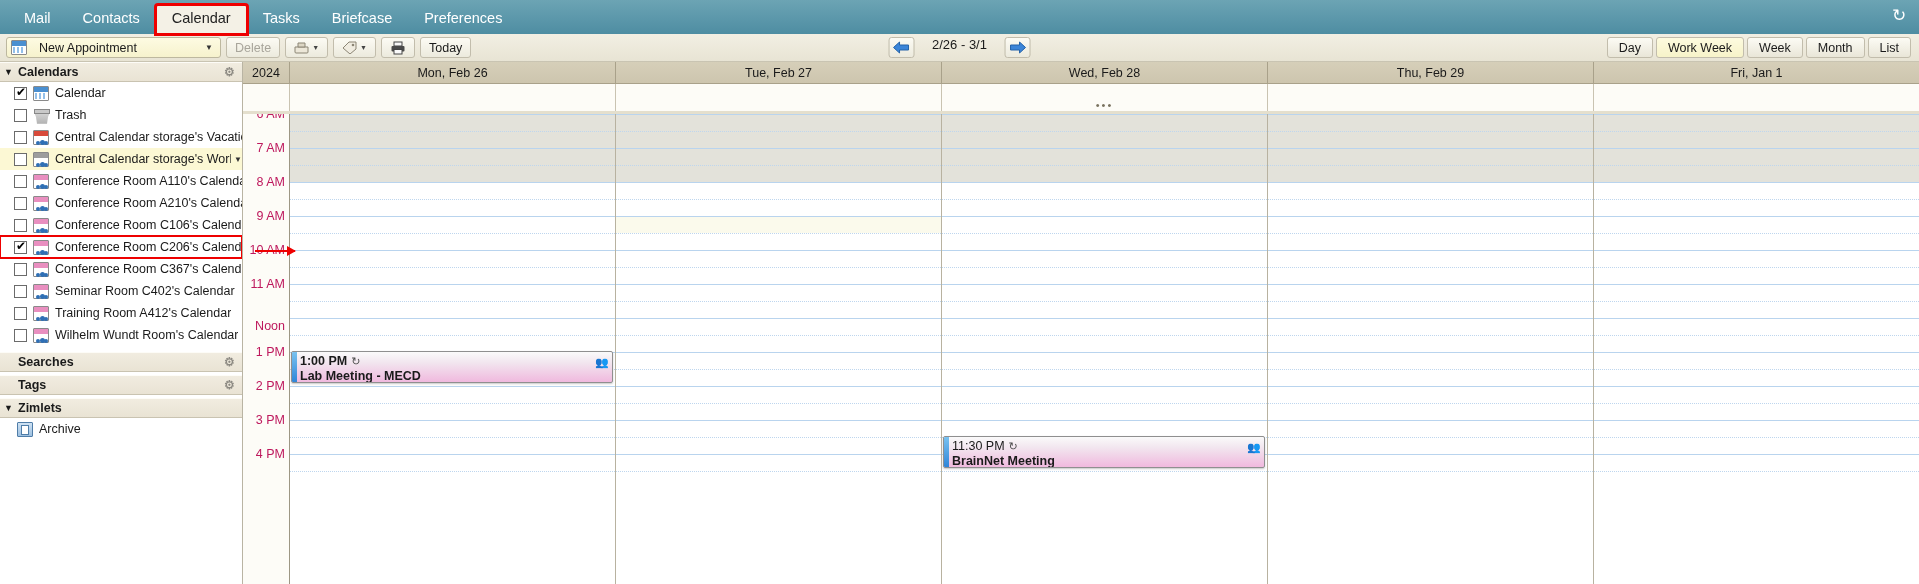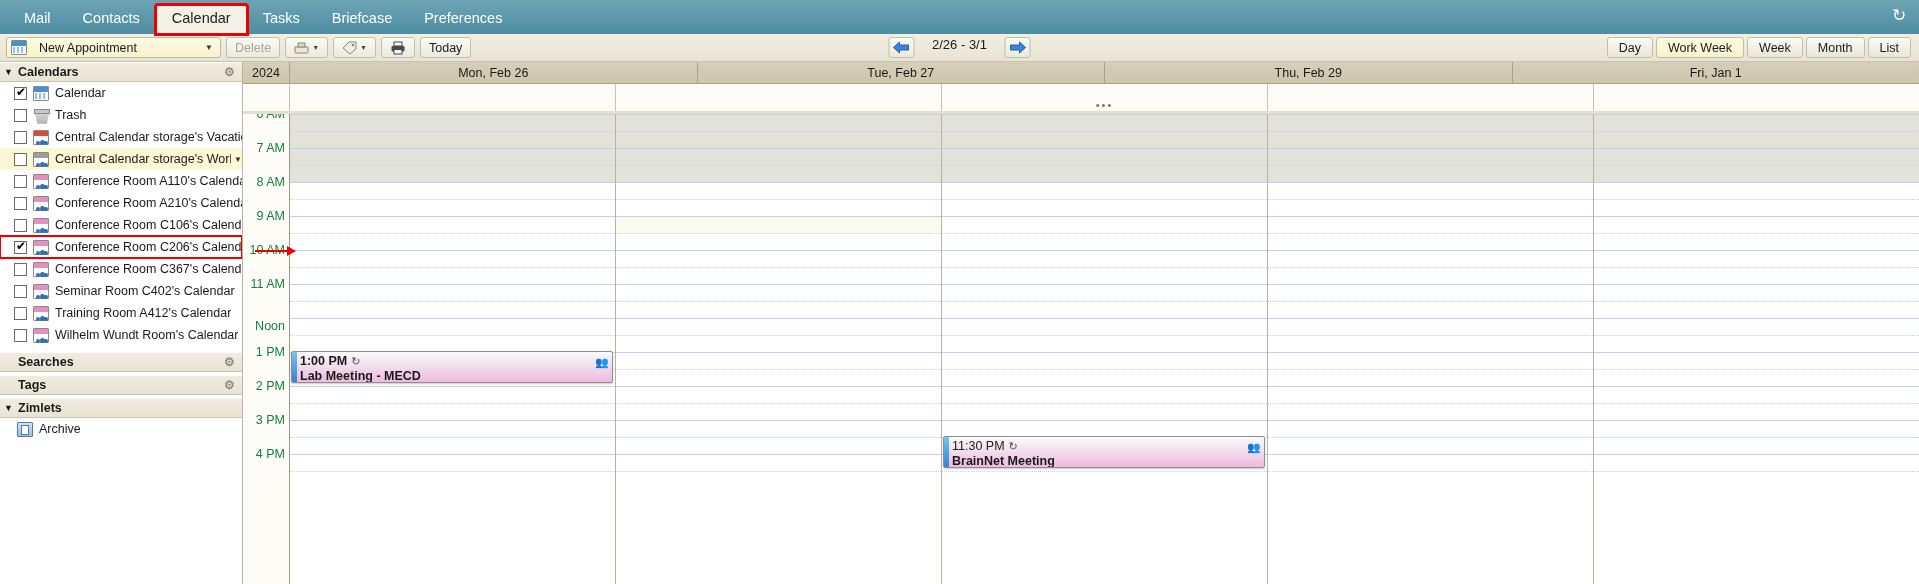--- a/index.html
+++ b/index.html
@@ -347,21 +347,21 @@
   .gutter {
     width: 47px; flex: 0 0 47px;
     background: #fdfcf7;
     border-right: 1px solid #9d9784;
     position: relative;
   }
   .tlabel {
     position: absolute;
     right: 4px;
     font-size: 12.5px;
-    color: #15803d;
+    color: #be185d;
     transform: translateY(-7px);
     white-space: nowrap;
   }
   .days {
     flex: 1;
     display: flex;
     position: relative;
     min-width: 0;
   }
   .daycol {
@@ -679,20 +679,21 @@
 
       <div class="sb-resizer"></div>
     </div>
 
     <div class="calwrap">
 
       <div class="cal-header">
         <div class="hdr-gutter">2024</div>
         <div class="hdr-day">Mon, Feb 26</div>
         <div class="hdr-day">Tue, Feb 27</div>
+        <div class="hdr-day">Wed, Feb 28</div>
         <div class="hdr-day">Thu, Feb 29</div>
         <div class="hdr-day">Fri, Jan 1</div>
       </div>
 
       <div class="allday">
         <div class="ad-gutter"></div>
         <div class="ad-day"></div>
         <div class="ad-day"></div>
         <div class="ad-day">
           <span class="ad-more">•••</span>

